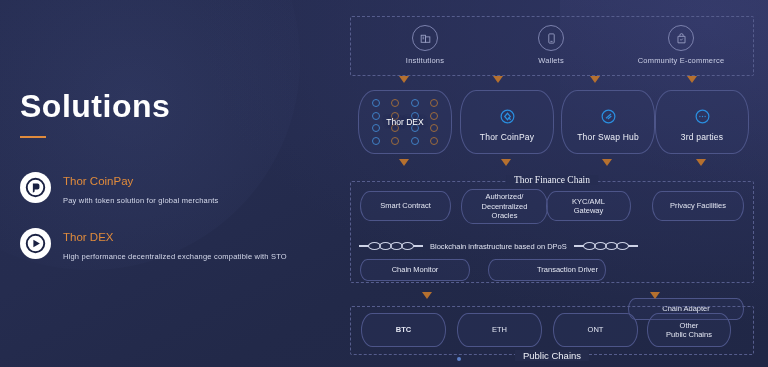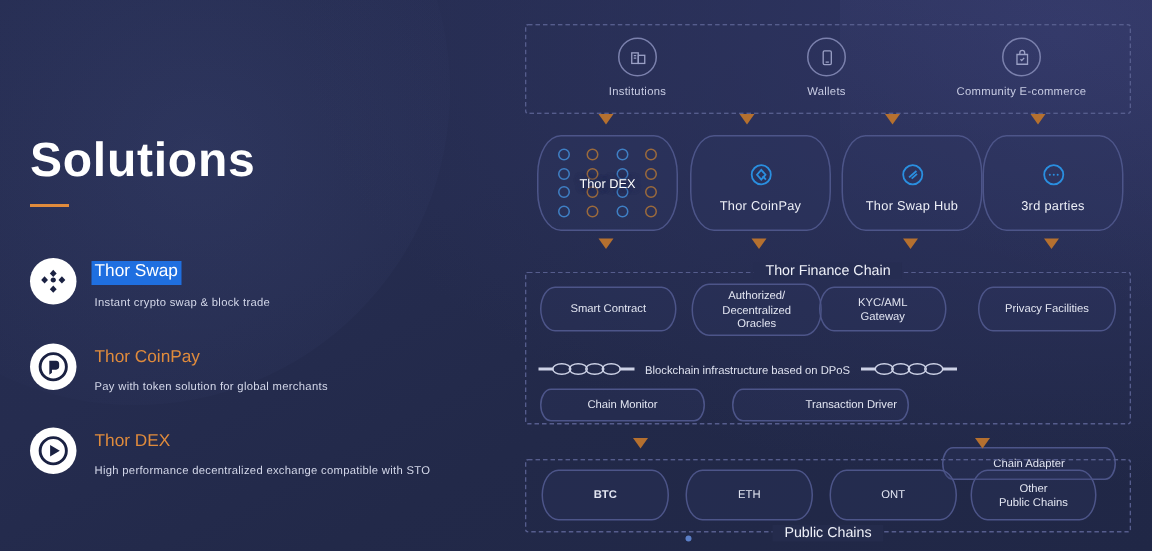--- a/index.html
+++ b/index.html
@@ -69,21 +69,21 @@
     align-items:center;justify-items:center;}
   .dot{width:8px;height:8px;border-radius:50%;border:1.2px solid #3f7fc4;box-sizing:border-box;}
   .dot.o{border-color:#9b6a3c;}
   .dex-text{position:absolute;left:0;right:0;top:50%;transform:translateY(-50%);
     text-align:center;font-size:8.5px;color:#ffffff;
     text-shadow:0 0 4px #2a3158,0 0 4px #2a3158,0 0 3px #2a3158;}
 
   
   .band-finance{left:0;top:165px;width:402px;height:100px;}
   .band-title{position:absolute;top:-7px;left:50%;transform:translateX(-50%);
-    background:#262d52;padding:0 8px;font-size:9.5px;color:#eef0f8;white-space:nowrap;}
+    background:#262d52;padding:0 8px;font-size:9.5px;color:#eef0f8;white-space:nowrap;font-family:Liberation Serif, serif;}
   .fbox{position:absolute;border:1px solid #4d5589;border-radius:12px/18px;
     background:rgba(47,54,98,.25);display:flex;align-items:center;justify-content:center;
     text-align:center;font-size:7.5px;color:#e3e6f2;line-height:1.25;padding:0 3px;box-sizing:border-box;}
 
   .chainline{position:absolute;left:8px;right:8px;top:58px;height:12px;
     display:flex;align-items:center;}
   .chainside{display:flex;align-items:center;}
   .bar{width:10px;height:1.5px;background:#cdd2e6;}
   .link{width:13px;height:8px;border:1.5px solid #cdd2e6;border-radius:50%;margin:0 -1px;box-sizing:border-box;}
   .chaintext{font-size:7.5px;color:#dfe2f0;white-space:nowrap;padding:0 7px;}
@@ -106,37 +106,20 @@
 <div id="root">
   <div class="sheen"></div>
   <div class="sheen2"></div>
 
   <div class="left">
     <div class="title">Solutions</div>
     <div class="rule"></div>
 
     <div class="sol-list">
 
-      <div class="sol">
-        <div class="sol-icon">
-          <svg width="21" height="21" viewBox="0 0 24 24">
-            <g fill="#1a2142">
-              <path d="M12 3.2 14.6 6 12 8.8 9.4 6z"></path>
-              <path d="M12 15.2 14.6 18 12 20.8 9.4 18z"></path>
-              <path d="M5.4 8.2 8 11l-2.6 2.8L2.8 11z"></path>
-              <path d="M18.6 8.2 21.2 11l-2.6 2.8L16 11z"></path>
-              <path d="M12 9.1c1.1 0 2 .85 2 1.9s-.9 1.9-2 1.9-2-.85-2-1.9.9-1.9 2-1.9z"></path>
-            </g>
-          </svg>
-        </div>
-        <div class="sol-body">
-          <div class="sol-name sel">Thor Swap</div>
-          <div class="sol-desc">Instant crypto swap &amp; block trade</div>
-        </div>
-      </div>
 
       <div class="sol">
         <div class="sol-icon">
           <svg width="21" height="21" viewBox="0 0 24 24">
             <circle cx="12" cy="12" r="10" fill="none" stroke="#1a2142" stroke-width="2.2"></circle>
             <path d="M9 7.5h5.2c1.3 0 2.3 1 2.3 2.3v2.1c0 1.3-1 2.3-2.3 2.3H11v2.3l-2 1.6z" fill="#1a2142"></path>
           </svg>
         </div>
         <div class="sol-body">
           <div class="sol-name">Thor CoinPay</div>

